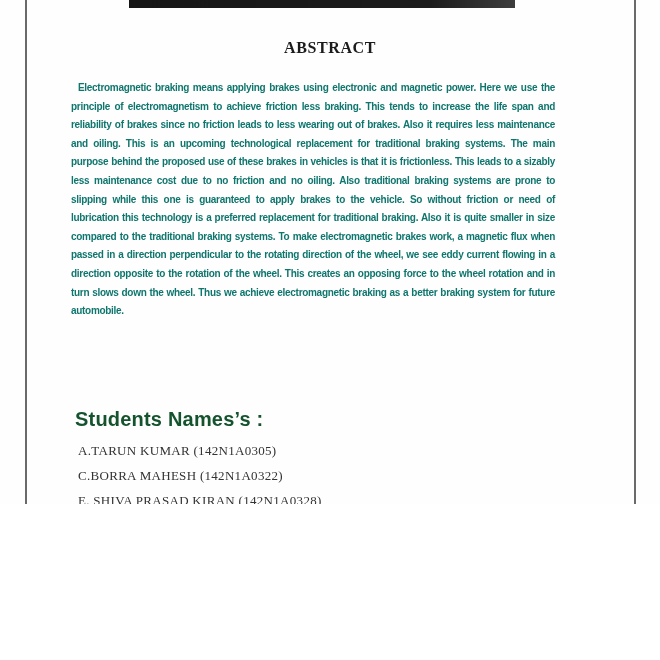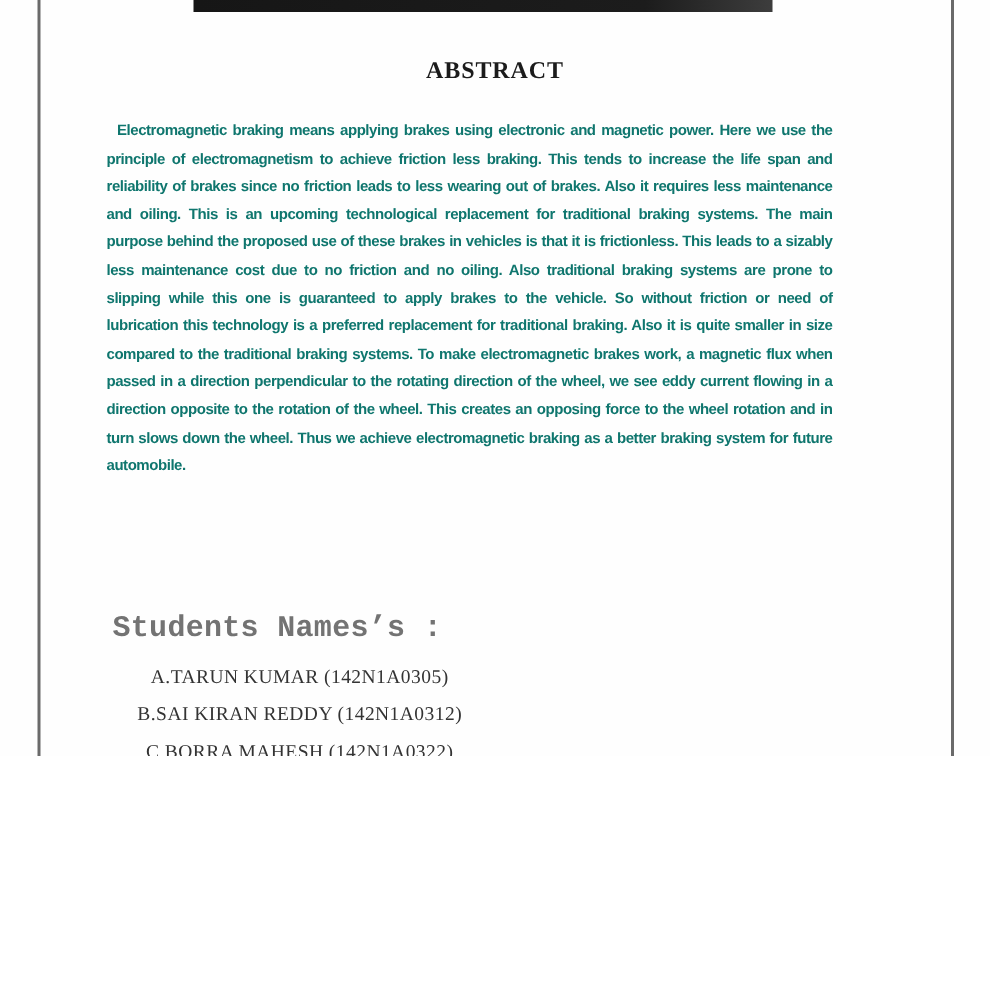--- a/index.html
+++ b/index.html
@@ -64,38 +64,37 @@
     line-height: 18.6px;
     letter-spacing: -0.3px;
     word-spacing: 0.2px;
     color: #0f766e;
     text-indent: 7px;
   }
   .students-heading {
     position: absolute;
     left: 75px;
     top: 408px;
-    font-family: Liberation Mono, monospace;
+    font-family: Liberation Sans, sans-serif;
     font-weight: 700;
     font-size: 20px;
     letter-spacing: 0.2px;
-    color: #737373;
+    color: #14532d;
   }
   .students-list {
     position: absolute;
     left: 78px;
     top: 438px;
     margin: 0;
     padding: 0;
     list-style: none;
     font-family: "Liberation Serif", "DejaVu Serif", serif;
     font-size: 13px;
     letter-spacing: 0.3px;
     color: #333333;
-    text-align: center;
   }
   .students-list li {
     height: 25px;
     line-height: 25px;
     white-space: nowrap;
   }
 </style>
 </head>
 <body>
 
@@ -107,20 +106,19 @@
   <div class="redact-bar redact-top"></div>
 
   <div class="abstract-heading">ABSTRACT</div>
 
   <p class="abstract-paragraph">Electromagnetic braking means applying brakes using electronic and magnetic power. Here we use the principle of electromagnetism to achieve friction less braking. This tends to increase the life span and reliability of brakes since no friction leads to less wearing out of brakes. Also it requires less maintenance and oiling. This is an upcoming technological replacement for traditional braking systems. The main purpose behind the proposed use of these brakes in vehicles is that it is frictionless. This leads to a sizably less maintenance cost due to no friction and no oiling. Also traditional braking systems are prone to slipping while this one is guaranteed to apply brakes to the vehicle. So without friction or need of lubrication this technology is a preferred replacement for traditional braking. Also it is quite smaller in size compared to the traditional braking systems. To make electromagnetic brakes work, a magnetic flux when passed in a direction perpendicular to the rotating direction of the wheel, we see eddy current flowing in a direction opposite to the rotation of the wheel. This creates an opposing force to the wheel rotation and in turn slows down the wheel. Thus we achieve electromagnetic braking as a better braking system for future automobile.</p>
 
   <div class="students-heading">Students Names’s :</div>
 
   <ul class="students-list">
     <li>A.TARUN KUMAR (142N1A0305)</li>
-    <li>B.SAI KIRAN REDDY (142N1A0312)</li>
     <li>C.BORRA MAHESH (142N1A0322)</li>
     <li>E. SHIVA PRASAD KIRAN (142N1A0328)</li>
   </ul>
 
   <div class="redact-bar redact-bottom"></div>
 
 </div>
 
 </body></html>

